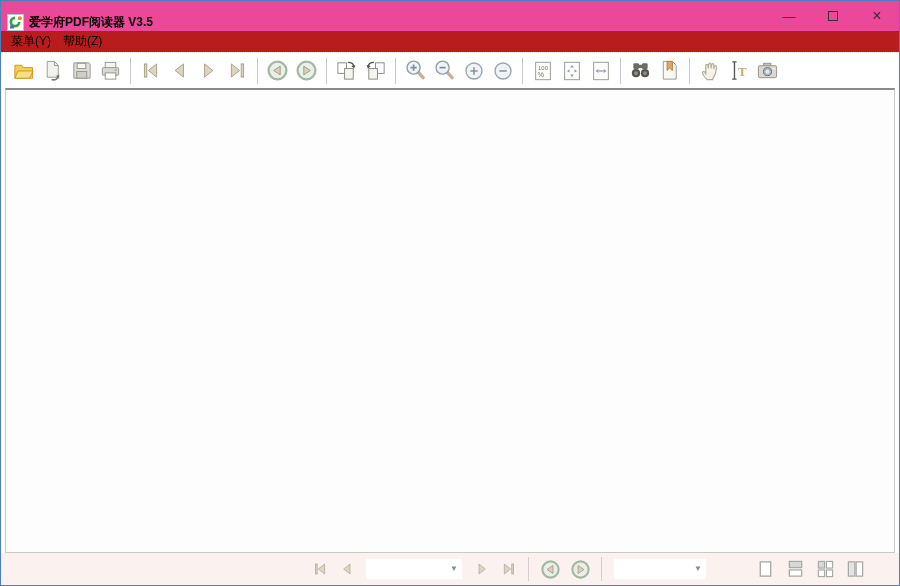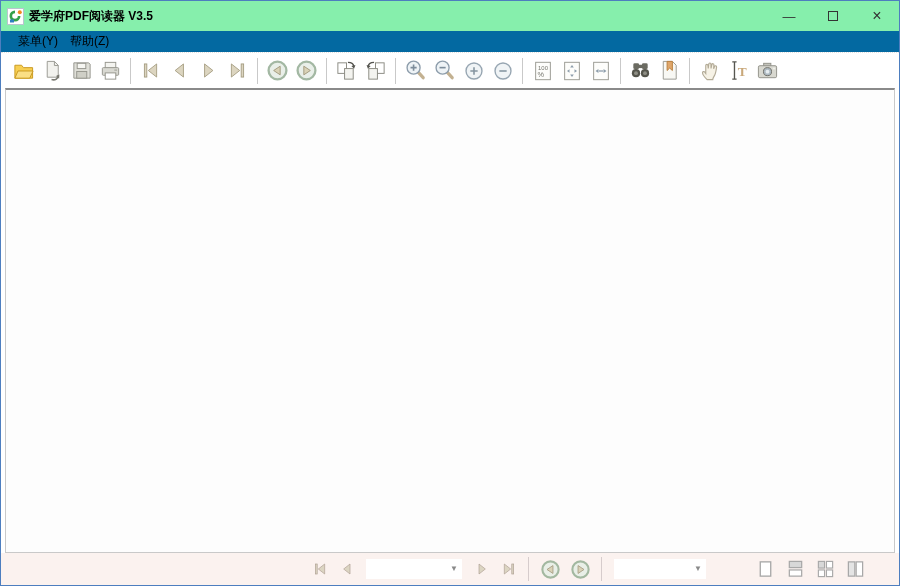--- a/index.html
+++ b/index.html
@@ -2,31 +2,31 @@
 <html><head>
 <meta charset="utf-8">
 <style>
   * { margin:0; padding:0; box-sizing:border-box; }
   html,body { width:900px; height:586px; font-family:"Liberation Sans", sans-serif; background:#fff; }
   .window {
     width:900px; height:586px; border:1px solid #4d7ebf; background:#fff;
     display:flex; flex-direction:column; overflow:hidden;
   }
   
-  .titlebar { height:30px; background:#86efac; display:flex; align-items:center; flex:0 0 auto; }
+  .titlebar { height:30px; background:#ec4899; display:flex; align-items:flex-end; flex:0 0 auto; }
   .app-icon { width:17px; height:17px; margin-left:6px; flex:0 0 auto; }
   .title-text { font-size:12px; font-weight:bold; color:#000; margin-left:5px; flex:1 1 auto;
     white-space:nowrap; overflow:hidden; }
   .win-btn { width:44px; height:30px; display:flex; align-items:center; justify-content:center;
     color:#333; flex:0 0 auto; cursor:default; }
   .win-btn.min { font-size:13px; }
   .win-btn.max .maxbox { width:10px; height:10px; border:1px solid #333; display:block; }
   .win-btn.close { font-size:16px; }
   
-  .menubar { height:21px; background:#0369a1; display:flex; align-items:center; padding-left:11px; flex:0 0 auto; }
+  .menubar { height:21px; background:#b91c1c; display:flex; align-items:center; padding-left:4px; flex:0 0 auto; }
   .menu-item { font-size:12px; color:#000; padding:2px 6px; }
   
   .toolbar { height:36px; background:#fff; border-top:1px dotted #e0e0e0; display:flex;
     align-items:center; padding-left:8px; flex:0 0 auto; }
   .tb-btn { width:29px; height:30px; display:flex; align-items:center; justify-content:center; flex:0 0 auto; }
   .tb-sep { width:1px; height:26px; background:#c9c9c9; margin:0 5px; flex:0 0 auto; }
   
   .content { flex:1 1 auto; margin:0 4px; background:#fdfdfd;
     border-top:2px solid #8a8a8a; border-left:1px solid #c9c9c9;
     border-right:1px solid #c9c9c9; border-bottom:1px solid #c9c9c9; }

